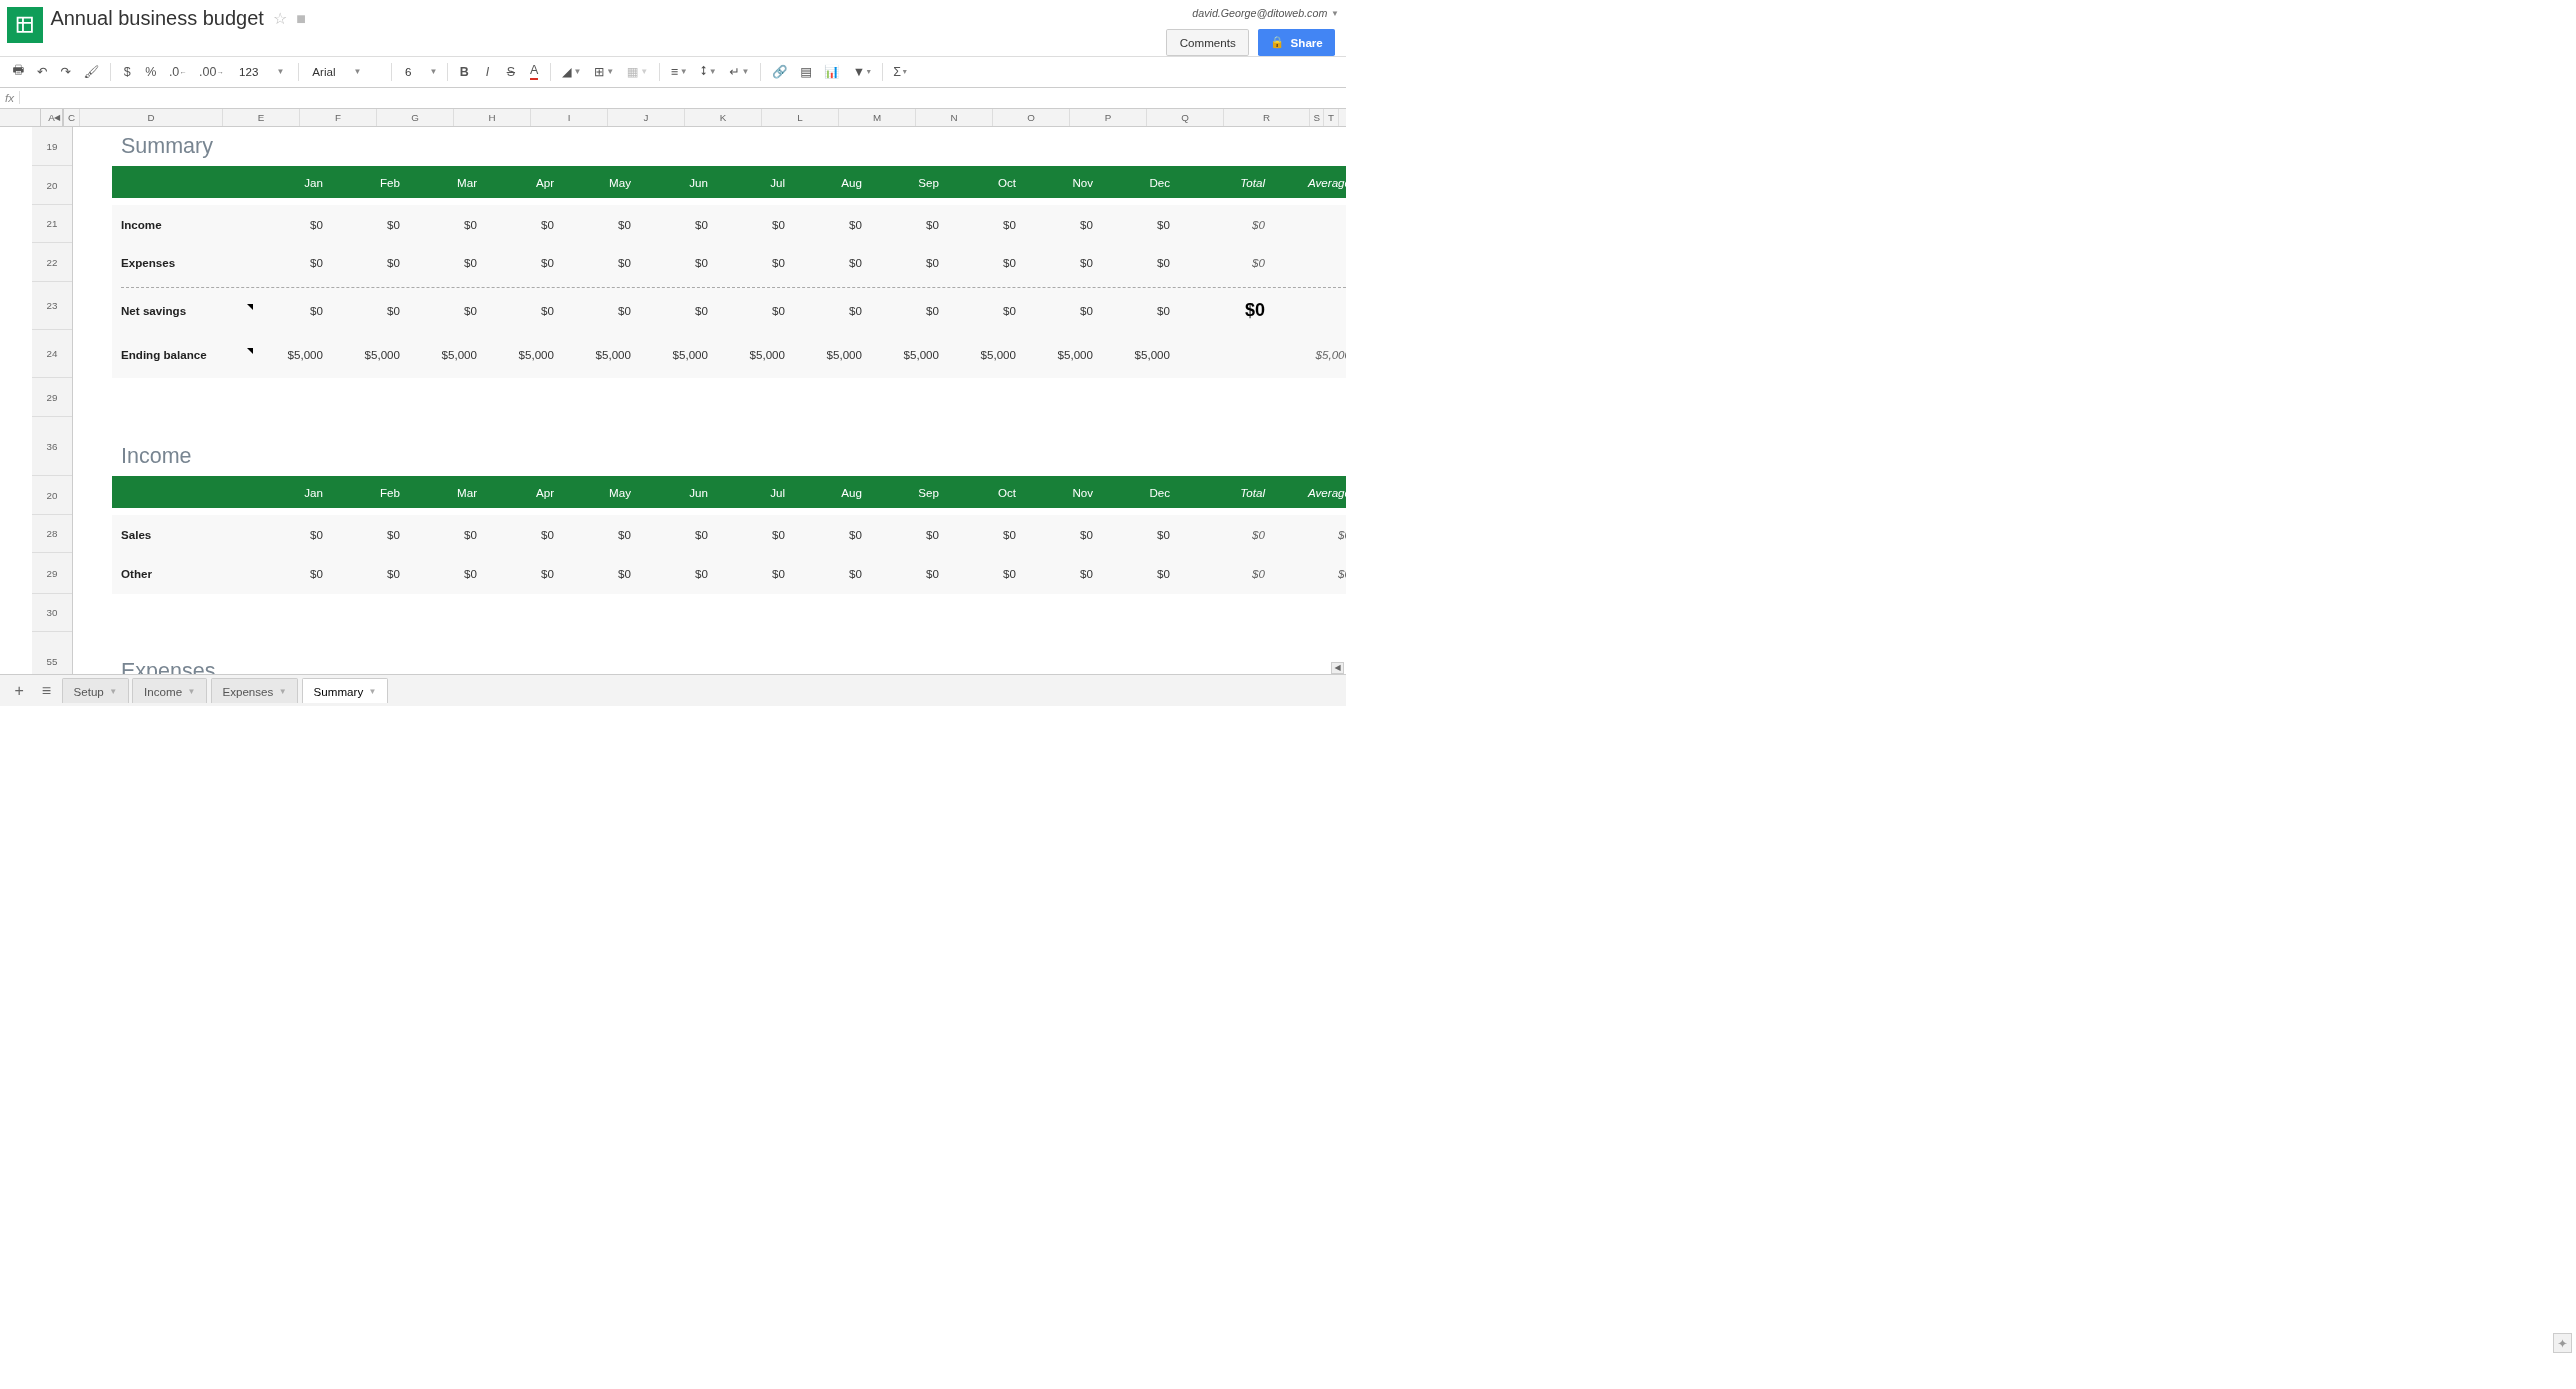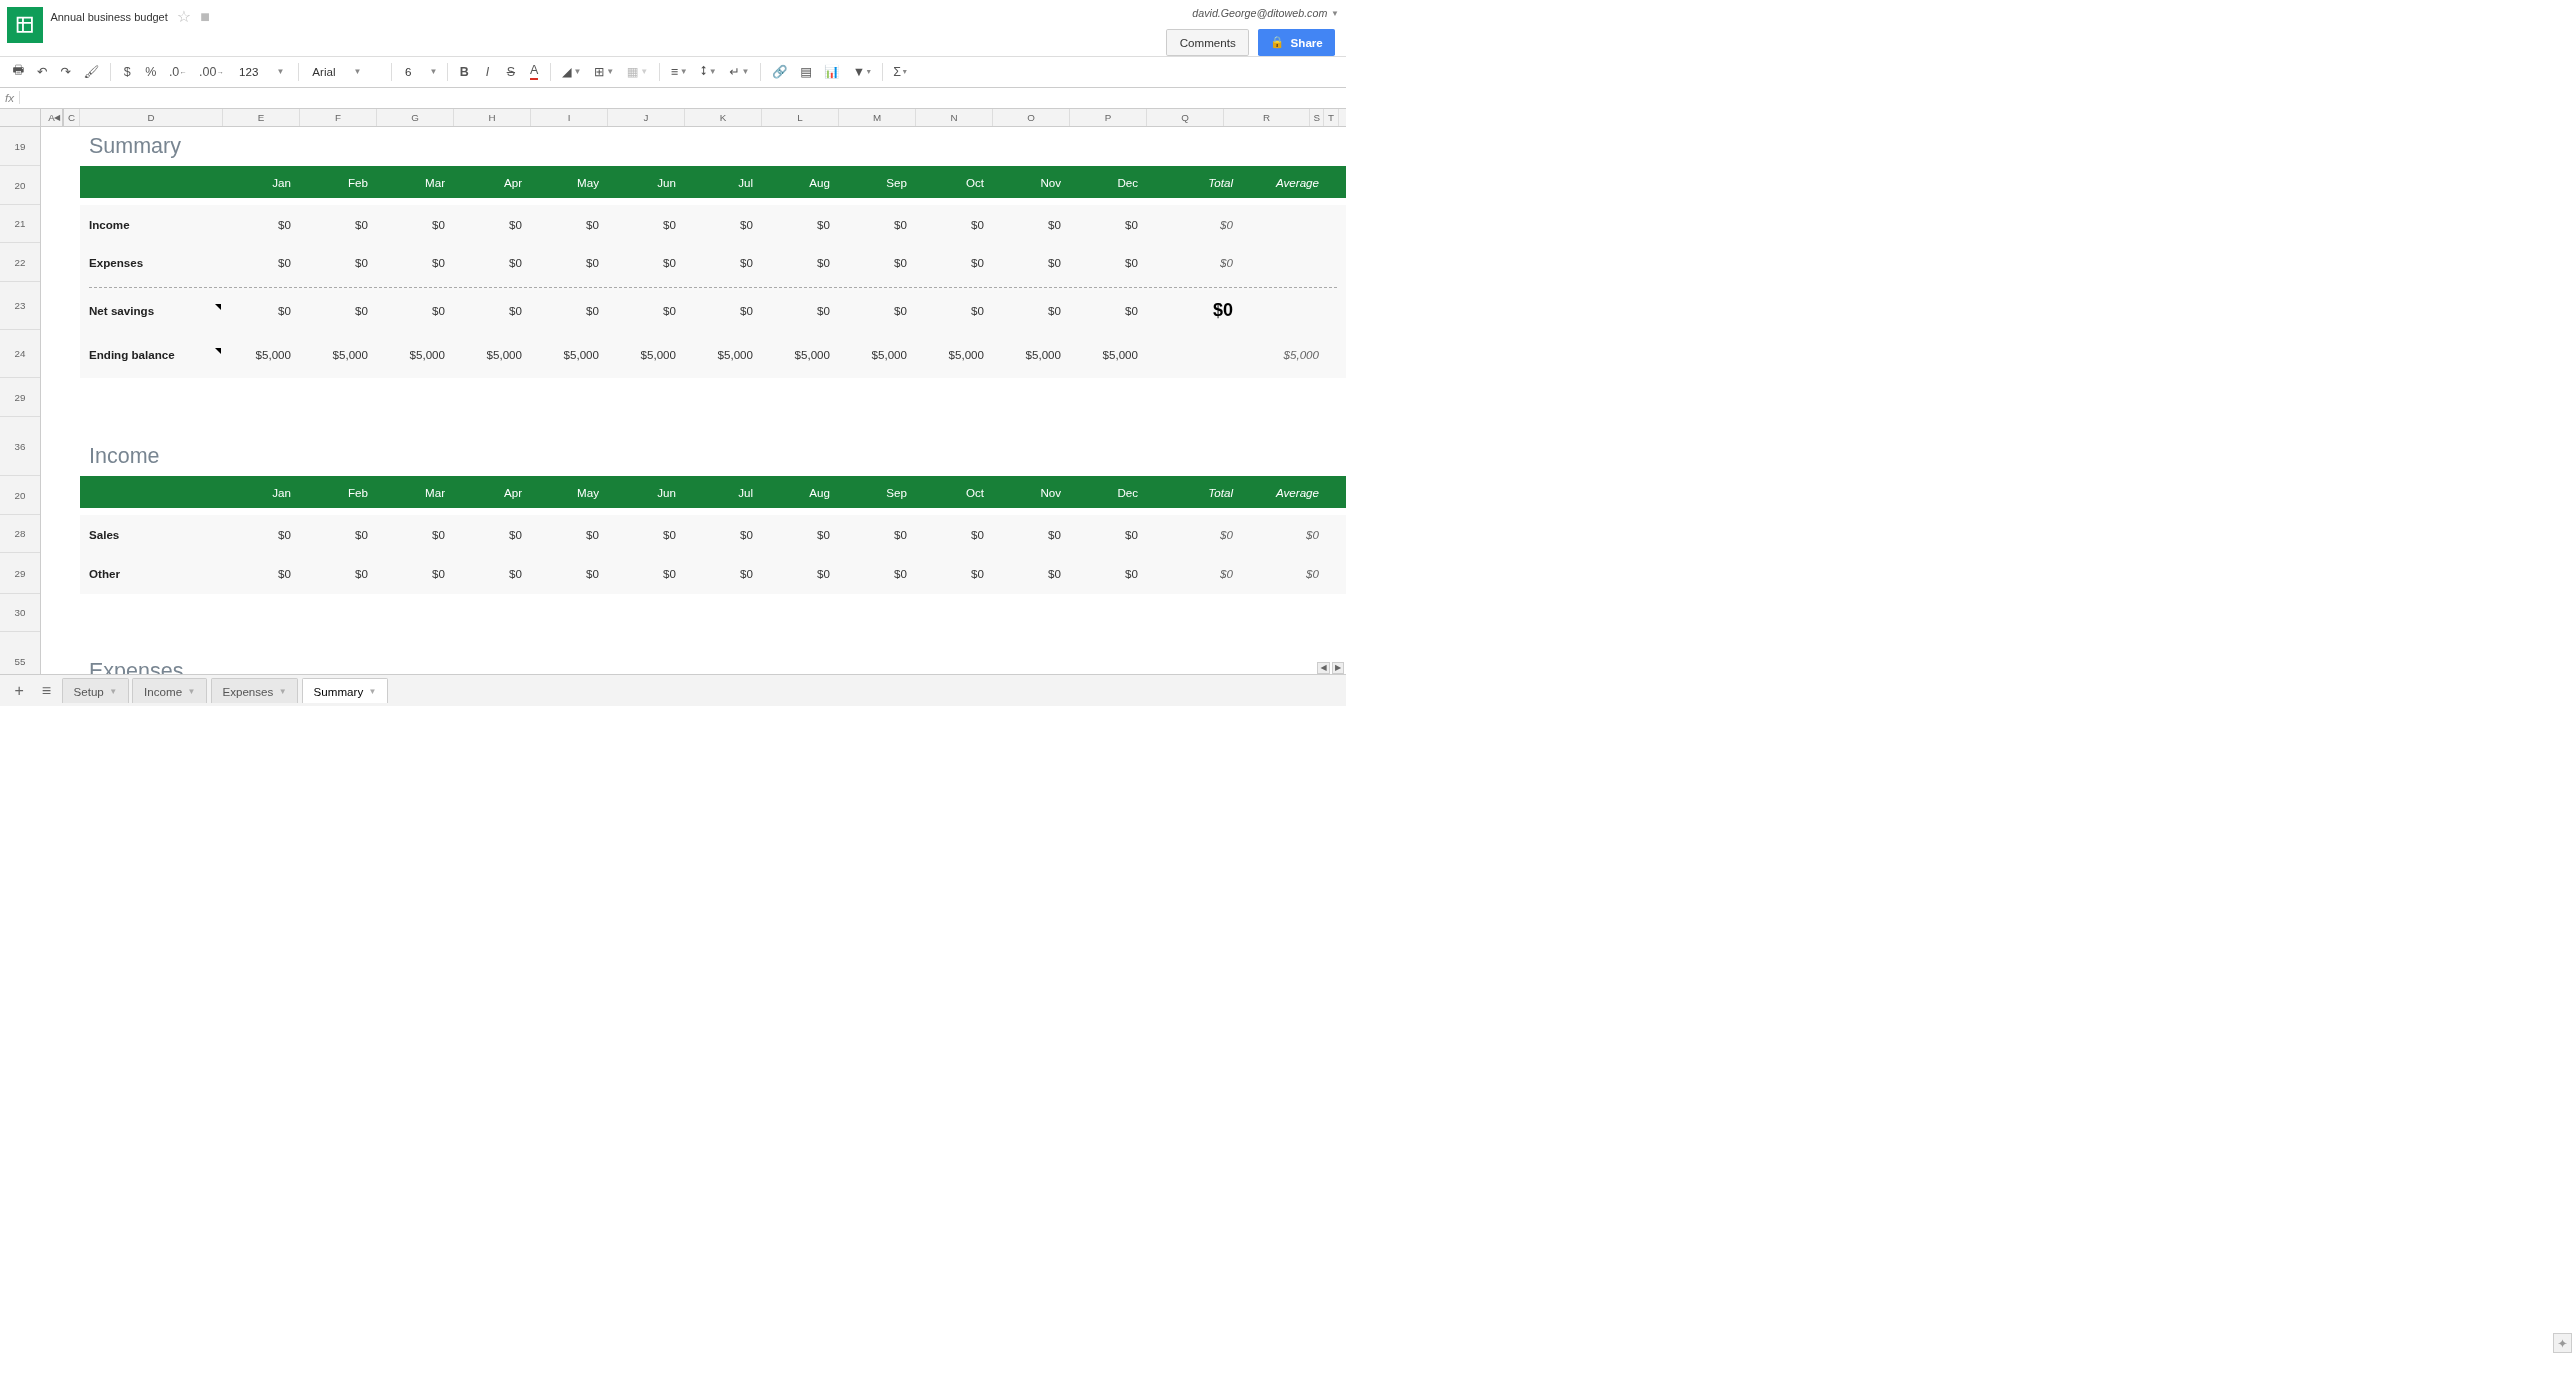--- a/index.html
+++ b/index.html
@@ -4,21 +4,21 @@
 <style>
 * { box-sizing: border-box; margin: 0; padding: 0; }
 body { font-family: Arial, sans-serif; font-size: 11.6px; color: #333; background: #fff; overflow: hidden; width: 1346px; height: 726px; }
 
 
 .header { display: flex; align-items: flex-start; padding: 7.2px 7.2px 0 7.2px; height: 54px; }
 .logo { width: 36px; height: 36px; background: #0f9d58; display: flex; align-items: center; justify-content: center; margin-right: 7.2px; }
 .logo svg { width: 21.5px; height: 21.5px; fill: #fff; }
 .title-area { flex: 1; }
 .title-row { display: flex; align-items: center; gap: 9px; margin-bottom: 3.6px; }
-.doc-title { font-size: 11px; color: #333; font-weight: 400; }
+.doc-title { font-size: 20px; color: #333; font-weight: 400; }
 .star-icon, .folder-icon { color: #bbb; font-size: 16px; cursor: pointer; }
 .menus { display: flex; gap: 1.8px; align-items: center; }
 .menu-item { padding: 3.6px 7.2px; color: #333; cursor: pointer; font-size: 11.6px; }
 .last-edit { color: #999; font-size: 11.6px; margin-left: 9px; }
 .right-header { display: flex; align-items: center; gap: 9px; }
 .user-email { color: #555; font-size: 10.7px; display: flex; align-items: center; gap: 3.6px; font-style: italic; }
 .comments-btn { background: #f5f5f5; border: 0.9px solid #ccc; padding: 5.4px 12.5px; font-size: 11.6px; color: #333; cursor: pointer; border-radius: 1.8px; }
 .share-btn { background: #4285f4; color: #fff; border: none; padding: 6.3px 12.5px; font-size: 11.6px; font-weight: bold; cursor: pointer; border-radius: 1.8px; display: flex; align-items: center; gap: 5.4px; }
 
 
@@ -35,21 +35,21 @@
 .fx-input { flex: 1; border: none; outline: none; padding: 0 7.2px; font-size: 11.6px; }
 
 
 .grid-container { position: relative; height: 565px; overflow: hidden; }
 .col-headers { display: flex; background: #f3f3f3; border-bottom: 0.9px solid #ccc; height: 18px; position: sticky; top: 0; }
 .corner { width: 41px; border-right: 0.9px solid #ccc; background: #f3f3f3; }
 .col-h { border-right: 0.9px solid #ddd; text-align: center; font-size: 9.8px; color: #666; line-height: 18px; }
 .col-h.frozen { border-right: 2.7px solid #ccc; }
 
 .rows { display: flex; height: 547px; overflow: hidden; }
-.row-headers { width: 41px; border-right: 0.9px solid #ccc; background: #f3f3f3; flex-shrink: 0; }
+.row-headers { width: 41px; border-right: 0.9px solid #ccc; background: #f3f3f3; flex-shrink: 0; margin-left: 32px; }
 .row-h { border-bottom: 0.9px solid #ddd; text-align: center; font-size: 9.8px; color: #666; display: flex; align-items: center; justify-content: center; }
 
 .sheet-content { flex: 1; position: relative; background: #fff; }
 .section-title { font-size: 21.5px; color: #788591; font-weight: 400; padding: 7.2px 9px; }
 .green-header { background: #188038; color: #fff; display: flex; align-items: center; height: 32px; }
 .month-cell { text-align: right; font-size: 11.6px; padding-right: 9px; }
 .green-header .month-cell { color: #fff; font-weight: 400; }
 .green-header .total-cell, .green-header .avg-cell { font-style: italic; }
 .data-row { display: flex; align-items: center; background: #f8f8f8; }
 .row-label { font-weight: bold; color: #222; padding-left: 9px; font-size: 11.6px; }

